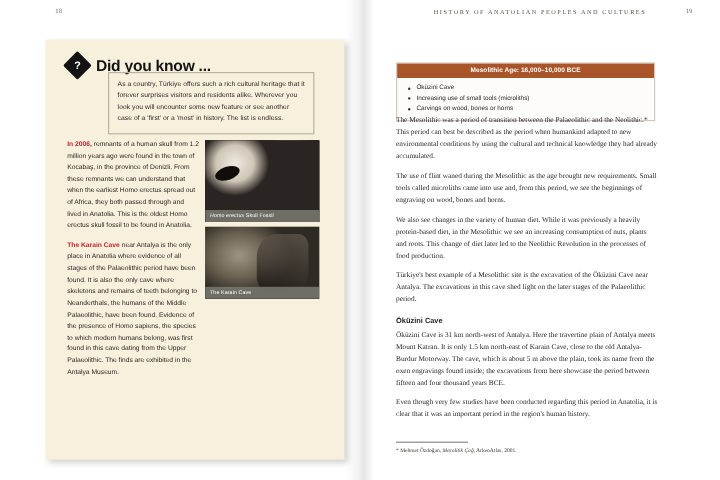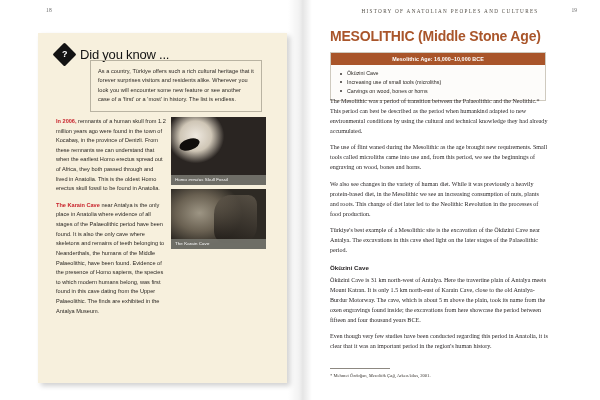--- a/index.html
+++ b/index.html
@@ -69,21 +69,21 @@
   }
   .dyk-diamond span {
     transform: rotate(-45deg);
     color: #ffffff;
     font-size: 9px;
     font-weight: bold;
     line-height: 1;
   }
   .dyk-title {
     font-size: 13px;
-    font-weight: normal;
+    font-weight: bold;
     color: #131313;
     letter-spacing: -0.2px;
     white-space: nowrap;
   }
   .dyk-box {
     position: absolute;
     left: 52px;
     top: 27px;
     width: 172px;
     border: 1px solid #b9b3a2;
@@ -346,21 +346,20 @@
       </div>
 
     </div>
   </div>
 
   <div class="page-right">
 
     <div class="running-head">HISTORY OF ANATOLIAN PEOPLES AND CULTURES</div>
     <div class="folio-right">19</div>
 
-    <div class="h1">MESOLITHIC (Middle Stone Age)</div>
 
     <div class="fact-box">
       <div class="fact-head">Mesolithic Age: 16,000–10,000 BCE</div>
       <ul class="fact-list">
         <li>Öküzini Cave</li>
         <li>Increasing use of small tools (microliths)</li>
         <li>Carvings on wood, bones or horns</li>
       </ul>
     </div>
 

